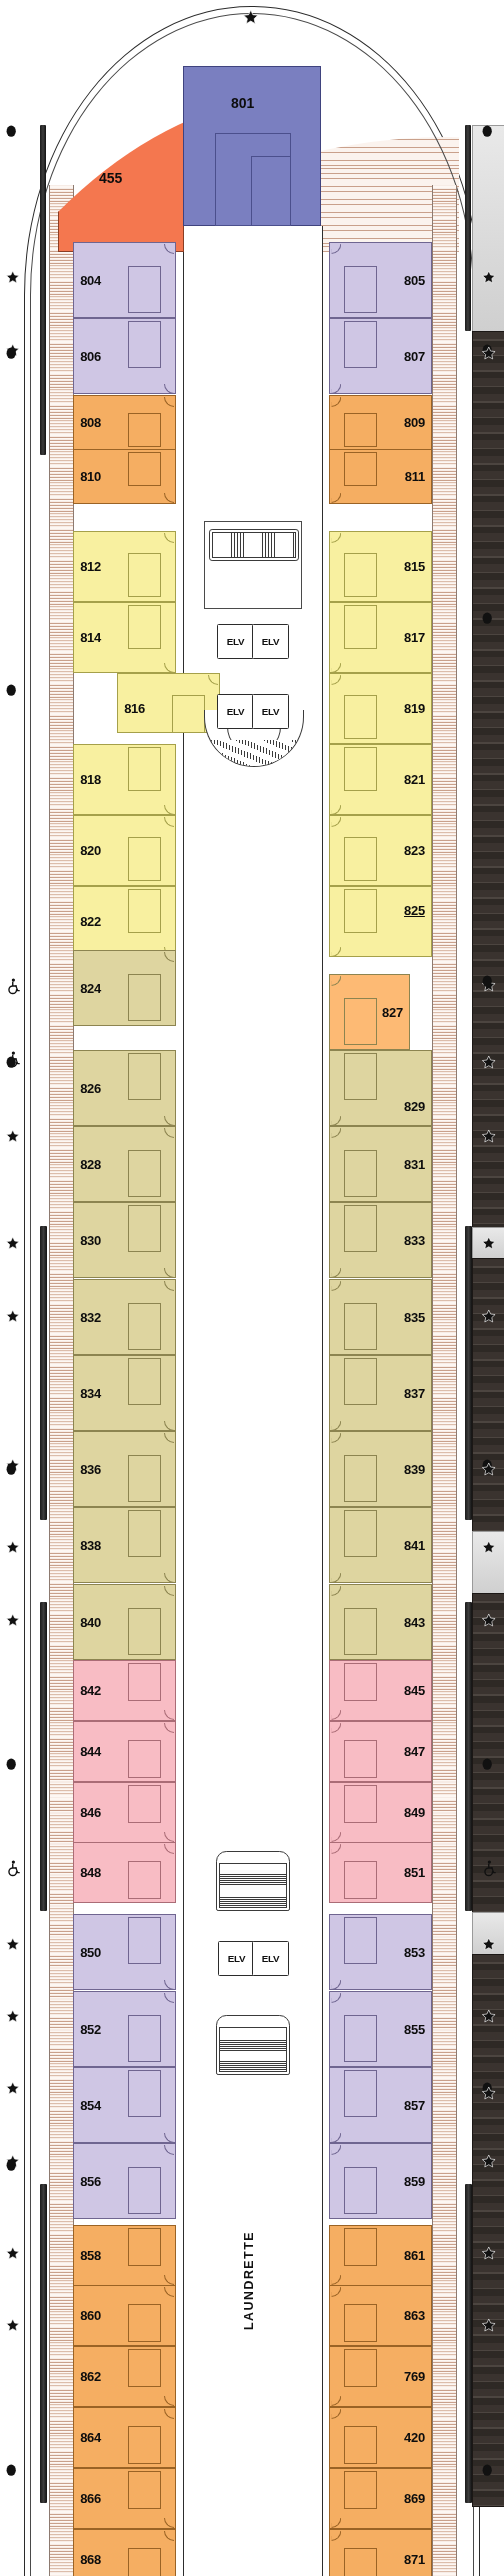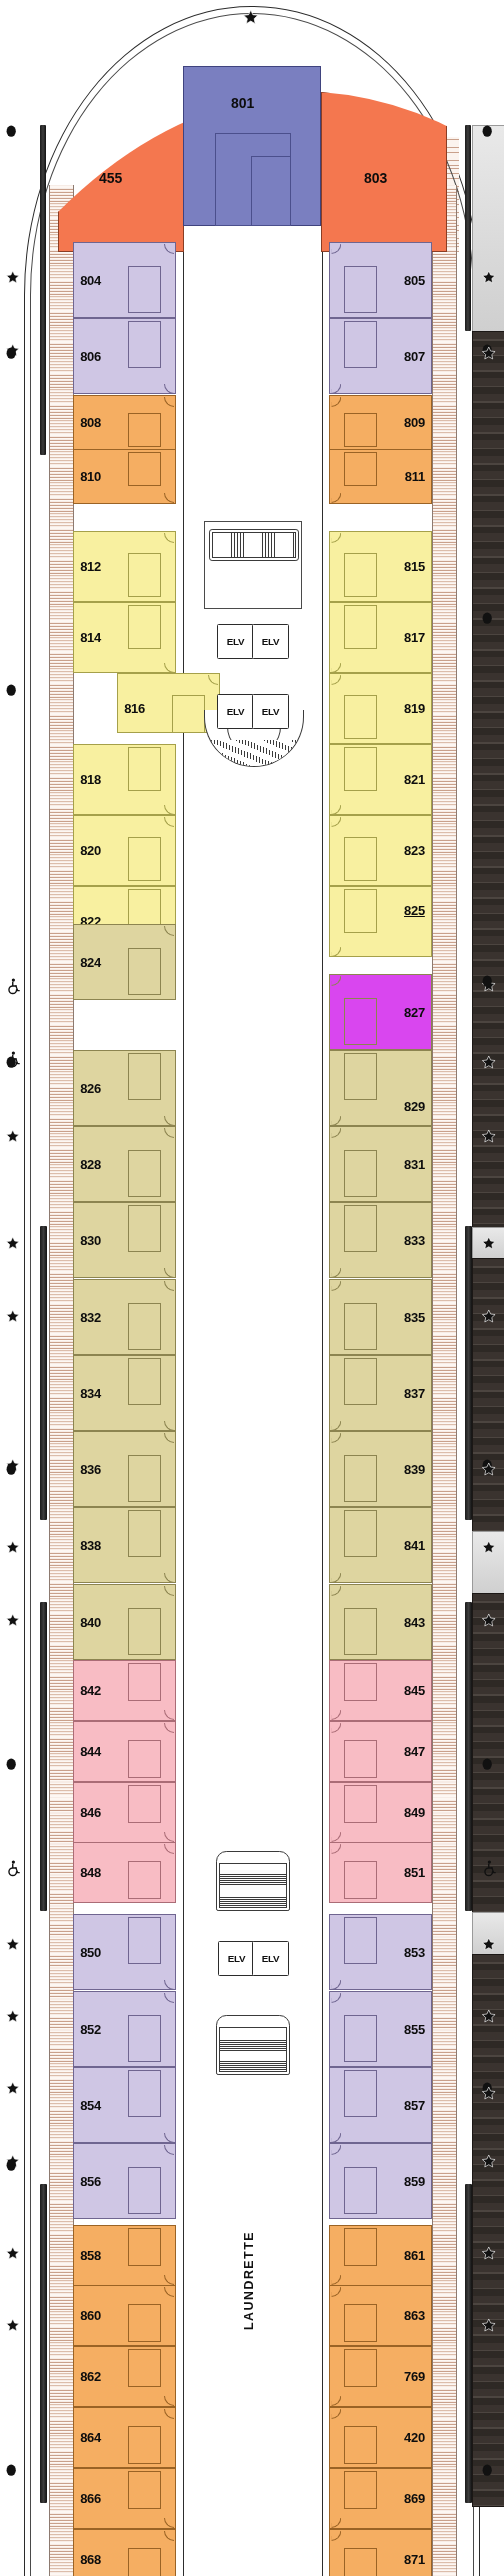--- a/index.html
+++ b/index.html
@@ -261,25 +261,20 @@
     <span class="num" style="left:40px;top:77px;">455</span>
   </div>
 
   <div class="suite" style="left:183px;top:66px;width:138px;height:160px;
               background:#7a7fc0;border:0.8px solid #3f437e;">
     <span class="num" style="left:47px;top:28px;">801</span>
     <div class="part" style="left:31px;top:66px;width:76px;height:93px;border-color:#4b4f8c;"></div>
     <div class="part" style="left:67px;top:89px;width:40px;height:70px;border-color:#4b4f8c;"></div>
   </div>
 
-  <div class="suite" style="left:321px;top:92px;width:126px;height:160px;
-              background:#f4774f;border:0.8px solid #8a3d24;
-              clip-path:path('M 0 0 L 0 310 L 244 310 L 244 120 Q 134 10 0 0 Z');">
-    <span class="num" style="left:42px;top:77px;">803</span>
-  </div>
 
   <div class="core" style="top:226px;height:2452px;"></div>
 
   <div class="lobby-outline" style="left:204px;top:521px;width:98px;height:88px;"></div>
   <div class="stairs" style="left:209px;top:529px;width:88px;height:30px;">
     <div class="stair-treads vert"></div>
   </div>
 
   <div class="elv" style="left:217px;top:624px;width:35px;height:33px;">ELV</div>
   <div class="elv" style="left:252px;top:624px;width:35px;height:33px;">ELV</div>
@@ -346,21 +341,21 @@
       <div class="cabin port" style="left: 73px; top: 815px; width: 103px; height: 71px; background: rgb(248, 240, 160); border-color: rgb(165, 160, 74);">
         <span class="num" style="top: 28px;">820</span>
         <div class="part" style="border-color: rgb(165, 160, 74); width: 33px; height: 44px; top: 21px; right: 14.4px;"></div>
         <div class="door" style="border-color: rgb(165, 160, 74); top: 1px; right: 1px;"></div>
       </div>
       <div class="cabin port" style="left: 73px; top: 886px; width: 103px; height: 71px; background: rgb(248, 240, 160); border-color: rgb(165, 160, 74);">
         <span class="num" style="top: 28px;">822</span>
         <div class="part" style="border-color: rgb(165, 160, 74); width: 33px; height: 44px; top: 2.1px; right: 14.4px;"></div>
         <div class="door" style="border-color: rgb(165, 160, 74); top: 60px; right: 1px;"></div>
       </div>
-      <div class="cabin port" style="left: 73px; top: 924px; width: 103px; height: 76px; background: rgb(222, 213, 160); border-color: rgb(140, 132, 80);">
+      <div class="cabin port" style="left: 73px; top: 950px; width: 103px; height: 76px; background: rgb(222, 213, 160); border-color: rgb(140, 132, 80);">
         <span class="num" style="top: 31px;">824</span>
         <div class="part" style="border-color: rgb(140, 132, 80); width: 33px; height: 47px; top: 23px; right: 14.4px;"></div>
         <div class="door" style="border-color: rgb(140, 132, 80); top: 1px; right: 1px;"></div>
       </div>
       <div class="cabin port" style="left: 73px; top: 1050px; width: 103px; height: 76px; background: rgb(222, 213, 160); border-color: rgb(140, 132, 80);">
         <span class="num" style="top: 31px;">826</span>
         <div class="part" style="border-color: rgb(140, 132, 80); width: 33px; height: 47px; top: 2.1px; right: 14.4px;"></div>
         <div class="door" style="border-color: rgb(140, 132, 80); top: 65px; right: 1px;"></div>
       </div>
       <div class="cabin port" style="left: 73px; top: 1126px; width: 103px; height: 76px; background: rgb(222, 213, 160); border-color: rgb(140, 132, 80);">
@@ -511,21 +506,21 @@
       <div class="cabin stbd" style="left: 329px; top: 815px; width: 103px; height: 71px; background: rgb(248, 240, 160); border-color: rgb(165, 160, 74);">
         <span class="num" style="top: 28px;">823</span>
         <div class="part" style="border-color: rgb(165, 160, 74); width: 33px; height: 44px; top: 21px; left: 14.4px;"></div>
         <div class="door" style="border-color: rgb(165, 160, 74); top: 1px; left: 1px; transform: scaleX(-1);"></div>
       </div>
       <div class="cabin stbd" style="left: 329px; top: 886px; width: 103px; height: 71px; background: rgb(248, 240, 160); border-color: rgb(165, 160, 74);">
         <span class="num" style="top: 17px; text-decoration: underline;">825</span>
         <div class="part" style="border-color: rgb(165, 160, 74); width: 33px; height: 44px; top: 2.1px; left: 14.4px;"></div>
         <div class="door" style="border-color: rgb(165, 160, 74); top: 60px; left: 1px; transform: scaleX(-1);"></div>
       </div>
-      <div class="cabin stbd" style="left: 329px; top: 974px; width: 103px; height: 76px; background: #d946ef; border-color: rgb(140, 132, 80);">
+      <div class="cabin stbd" style="left: 329px; top: 974px; width: 81px; height: 76px; background: #fdba74; border-color: rgb(140, 132, 80);">
         <span class="num" style="top: 31px;">827</span>
         <div class="part" style="border-color: rgb(140, 132, 80); width: 33px; height: 47px; top: 23px; left: 14.4px;"></div>
         <div class="door" style="border-color: rgb(140, 132, 80); top: 1px; left: 1px; transform: scaleX(-1);"></div>
       </div>
       <div class="cabin stbd" style="left: 329px; top: 1050px; width: 103px; height: 76px; background: rgb(222, 213, 160); border-color: rgb(140, 132, 80);">
         <span class="num" style="top: 49px; margin-left: 8px;">829</span>
         <div class="part" style="border-color: rgb(140, 132, 80); width: 33px; height: 47px; top: 2.1px; left: 14.4px;"></div>
         <div class="door" style="border-color: rgb(140, 132, 80); top: 65px; left: 1px; transform: scaleX(-1);"></div>
       </div>
       <div class="cabin stbd" style="left: 329px; top: 1126px; width: 103px; height: 76px; background: rgb(222, 213, 160); border-color: rgb(140, 132, 80);">

